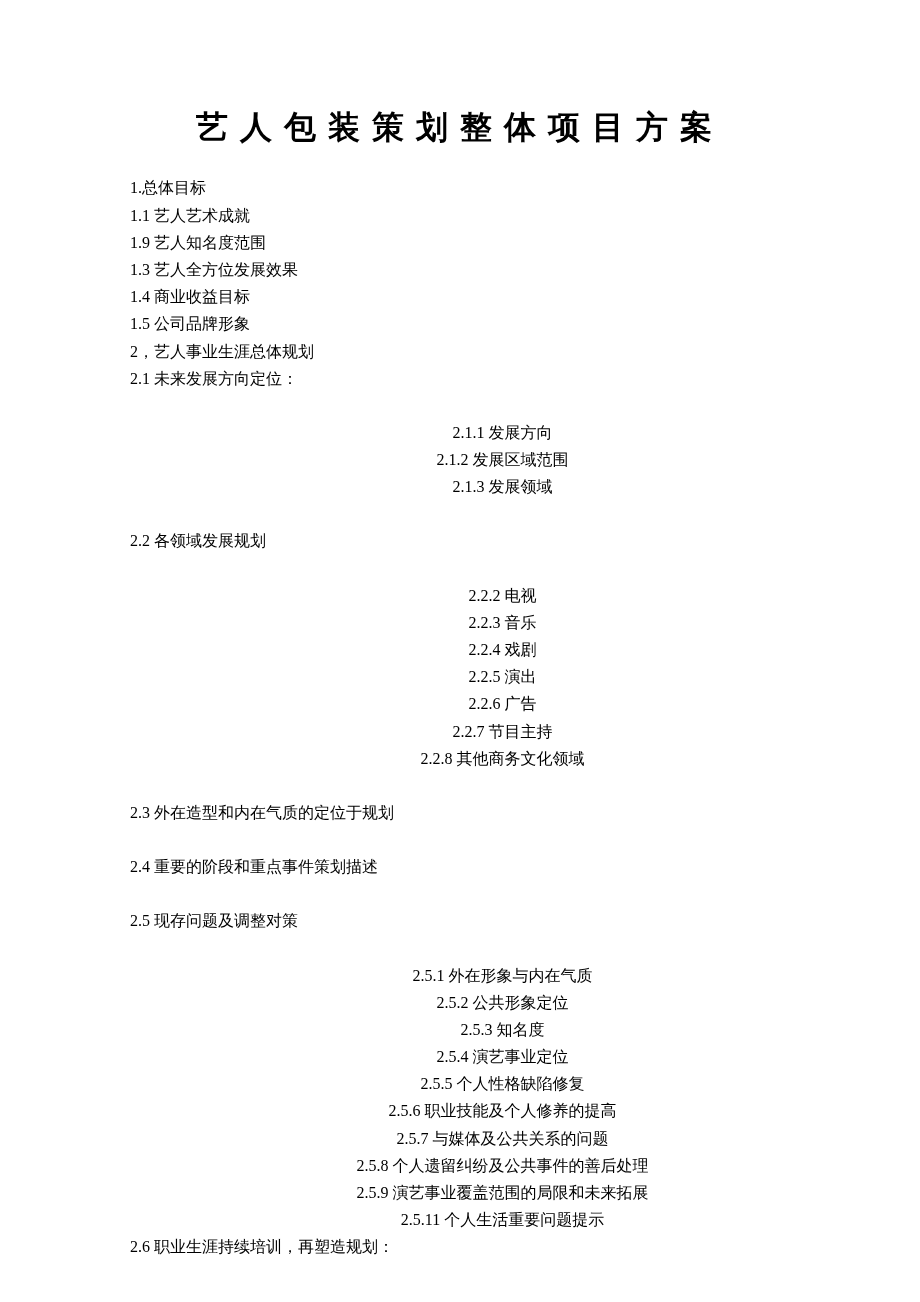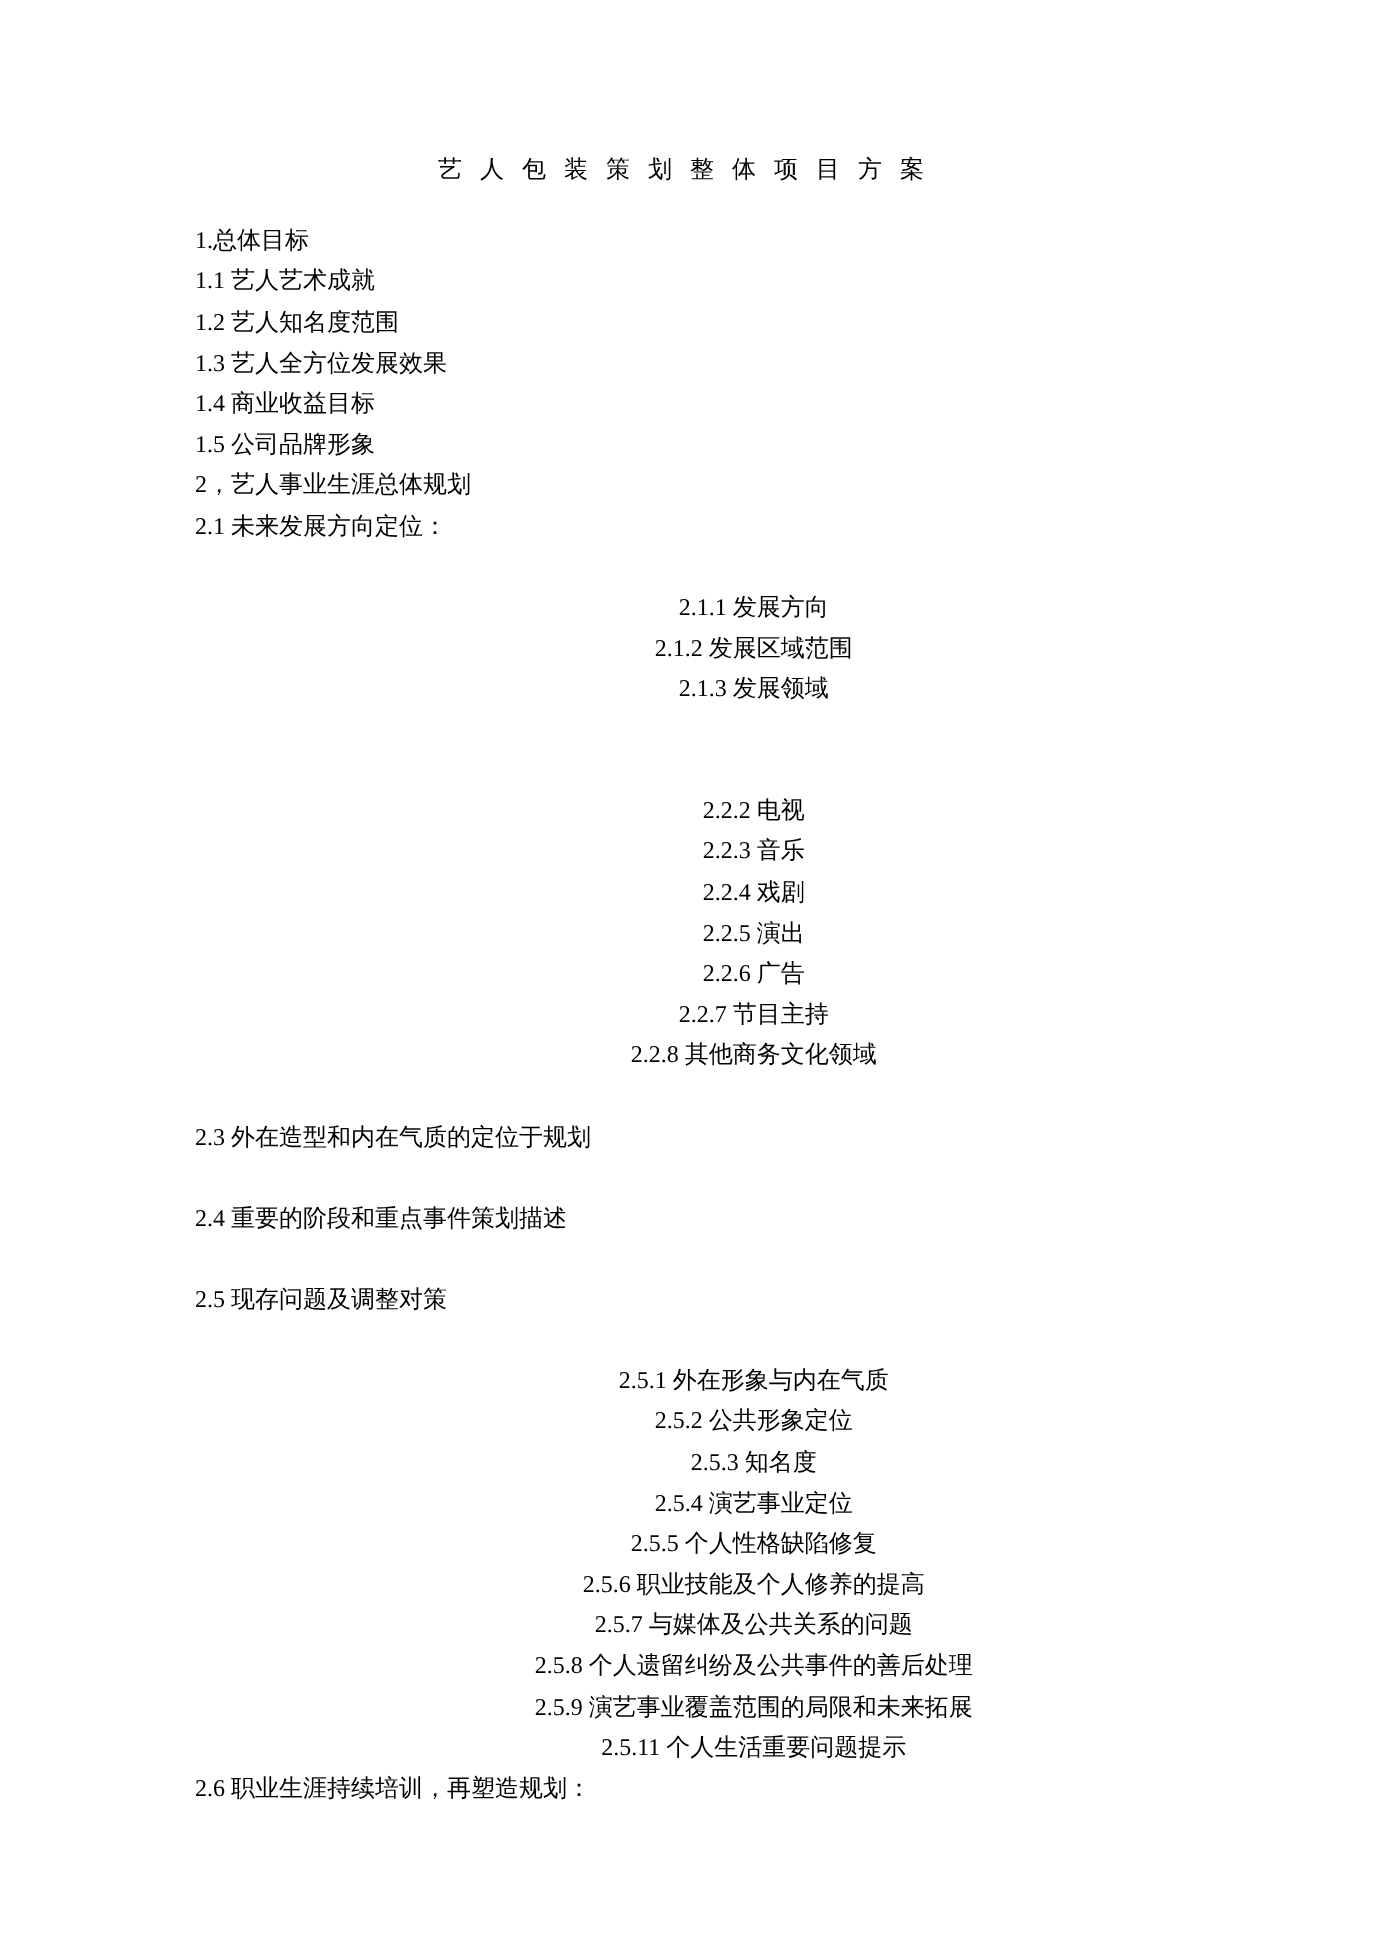--- a/index.html
+++ b/index.html
@@ -13,22 +13,22 @@
       font-family: "SimSun", "宋体", serif;
       width: 920px;
       height: 1302px;
       padding: 100px 130px 60px 130px;
       color: #000000;
       font-size: 16px;
       line-height: 1.7;
     }
     .title {
       text-align: center;
-      font-size: 16px;
-      font-weight: normal;
+      font-size: 32px;
+      font-weight: bold;
       letter-spacing: 12px;
       margin-bottom: 20px;
       font-family: "SimHei", "黑体", sans-serif;
     }
     .level-0 {
       margin-left: 0;
     }
     .level-1 {
     }
     .level-2 {
@@ -39,31 +39,32 @@
       height: 27px;
     }
   </style>
 </head>
 <body>
 
 <h1 class="title">艺人包装策划整体项目方案</h1>
 <div id="outline-container">
     <div class="level-0">1.总体目标</div>
     <div class="level-1">1.1 艺人艺术成就</div>
-    <div class="level-1">1.2 艺人知名度范围</div>
+    <div class="level-1">1.9 艺人知名度范围</div>
     <div class="level-1">1.3 艺人全方位发展效果</div>
     <div class="level-1">1.4 商业收益目标</div>
     <div class="level-1">1.5 公司品牌形象</div>
     <div class="level-0">2，艺人事业生涯总体规划</div>
     <div class="level-1">2.1 未来发展方向定位：</div>
     <div class="spacer"></div>
     <div class="level-2">2.1.1 发展方向</div>
     <div class="level-2">2.1.2 发展区域范围</div>
     <div class="level-2">2.1.3 发展领域</div>
     <div class="spacer"></div>
+    <div class="level-1">2.2 各领域发展规划</div>
     <div class="spacer"></div>
     <div class="level-2">2.2.2 电视</div>
     <div class="level-2">2.2.3 音乐</div>
     <div class="level-2">2.2.4 戏剧</div>
     <div class="level-2">2.2.5 演出</div>
     <div class="level-2">2.2.6 广告</div>
     <div class="level-2">2.2.7 节目主持</div>
     <div class="level-2">2.2.8 其他商务文化领域</div>
     <div class="spacer"></div>
     <div class="level-1">2.3 外在造型和内在气质的定位于规划</div>

